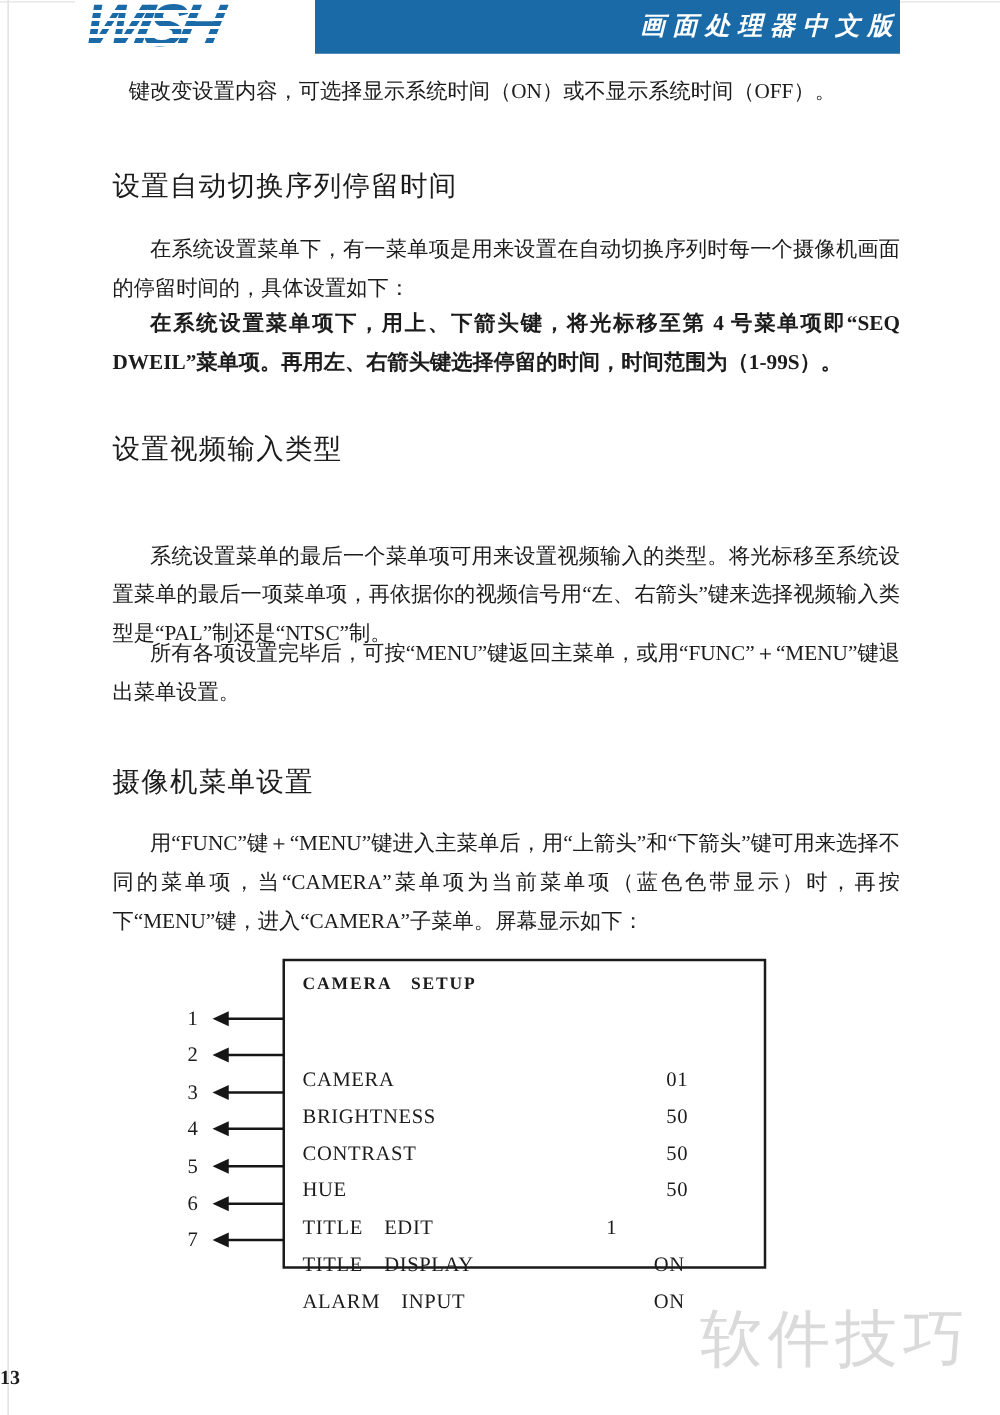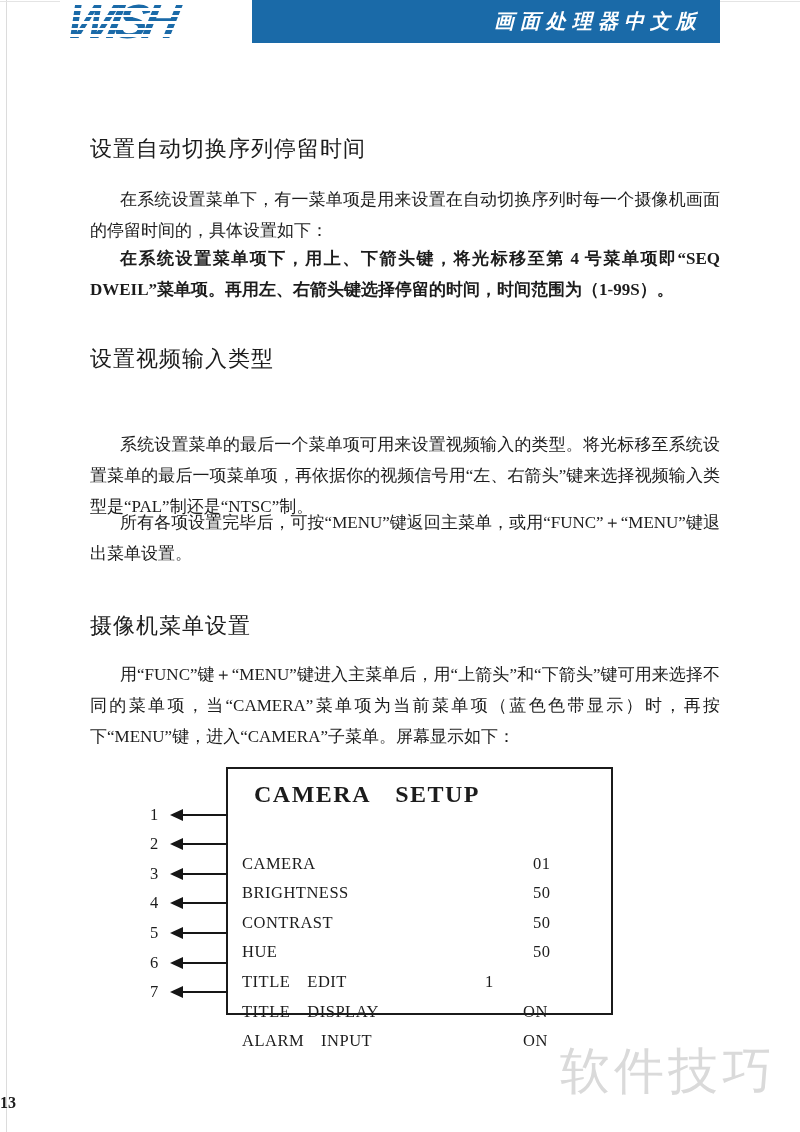--- a/index.html
+++ b/index.html
@@ -11,21 +11,21 @@
   .edge-top{position:absolute;left:0;top:1px;right:0;height:1px;background:#e4e4e4;}
 
   
   .topbar{
     position:absolute;left:240px;top:0;width:480px;height:43px;background:#1a6aa8;
     text-align:right;line-height:43px;
   }
   .topbar-title{
     color:#ffffff;font-family:"Liberation Sans","DejaVu Sans",sans-serif;
     font-size:20px;font-style:italic;font-weight:600;letter-spacing:6px;
-    padding-right:18px;display:inline-block;
+    display:inline-block;
   }
   .logo{
     position:absolute;left:60px;top:0;width:192px;height:52px;background:#ffffff;z-index:2;
   }
   .logo-text{
     position:absolute;left:8px;top:-4px;
     font-family:"Liberation Sans","DejaVu Sans",sans-serif;
     font-size:48px;font-weight:900;font-style:italic;letter-spacing:-5px;
     color:#1a6aa8;transform:skewX(-12deg);line-height:52px;
   }
@@ -50,21 +50,21 @@
   .hd3{top:611px;}
   .p-s3a{top:659px;}
 
   
   .diagram{position:absolute;left:148px;top:767px;width:467px;height:250px;}
   .menu-box{
     position:absolute;left:78px;top:0;width:387px;height:248px;
     border:2px solid #1b1b1b;background:#ffffff;box-sizing:border-box;
   }
   .box-title{
-    position:absolute;left:14px;top:9px;font-size:24px;font-weight:bold;letter-spacing:1.5px;margin-left:12px;
+    position:absolute;left:14px;top:9px;font-size:14px;font-weight:bold;letter-spacing:1.5px;
   }
   .box-row{position:absolute;left:0;width:100%;height:20px;line-height:20px;font-size:16.5px;letter-spacing:0.5px;margin-top:47px;}
   .box-row .lbl{position:absolute;left:14px;}
   .box-row .val{position:absolute;}
   .v-right{left:305px;}
   .v-mid{left:257px;}
   .v-on{left:295px;}
   .r1{top:38px;}.r2{top:67px;}.r3{top:97px;}.r4{top:126px;}.r5{top:156px;}.r6{top:186px;padding-left:38px;}.r7{top:215px;text-align:center;}
 
   .pointer{position:absolute;left:0;height:20px;width:80px;}
@@ -93,20 +93,21 @@
   <div class="edge-top"></div>
 
   <div class="topbar">
     <span class="topbar-title">画面处理器中文版</span>
   </div>
   <div class="logo">
     <span class="logo-text">WISH</span>
     <span class="logo-stripes"></span>
   </div>
 
+  <p class="intro">键改变设置内容，可选择显示系统时间（ON）或不显示系统时间（OFF）。</p>
 
   <h2 class="hd hd1">设置自动切换序列停留时间</h2>
   <p class="para p-s1a">在系统设置菜单下，有一菜单项是用来设置在自动切换序列时每一个摄像机画面的停留时间的，具体设置如下：</p>
   <p class="para p-s1b">在系统设置菜单项下，用上、下箭头键，将光标移至第 4 号菜单项即“SEQ　DWEIL”菜单项。再用左、右箭头键选择停留的时间，时间范围为（1-99S）。</p>
 
   <h2 class="hd hd2">设置视频输入类型</h2>
   <p class="para p-s2a">系统设置菜单的最后一个菜单项可用来设置视频输入的类型。将光标移至系统设置菜单的最后一项菜单项，再依据你的视频信号用“左、右箭头”键来选择视频输入类型是“PAL”制还是“NTSC”制。</p>
   <p class="para p-s2b">所有各项设置完毕后，可按“MENU”键返回主菜单，或用“FUNC”＋“MENU”键退出菜单设置。</p>
 
   <h2 class="hd hd3">摄像机菜单设置</h2>

